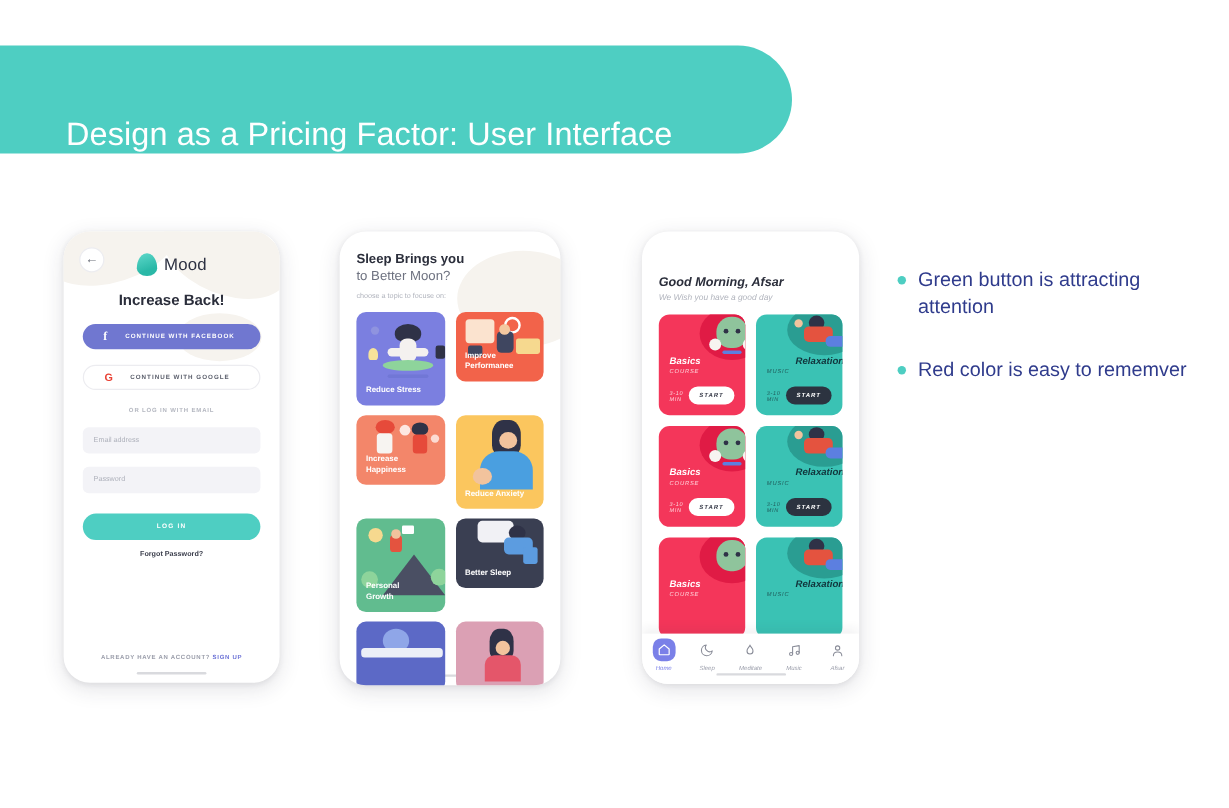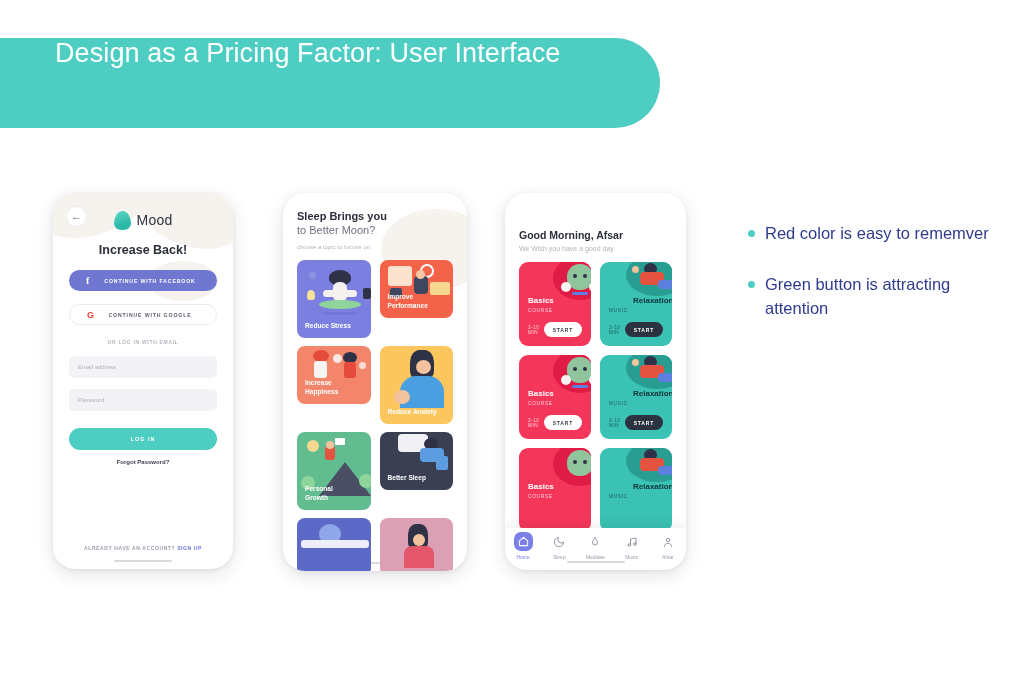--- a/index.html
+++ b/index.html
@@ -10,42 +10,42 @@
     overflow: hidden;
   }
   .page { position: relative; width: 1024px; height: 673px; background: #fff; }
 
   
   .banner {
     position: absolute; left: 0; top: 38px;
     width: 660px; height: 90px;
     background: #4ecec2;
     border-radius: 0 46px 46px 0;
-    display: flex; align-items: flex-start;
+    display: flex; align-items: flex-end;
   }
   .banner-title {
     color: #ffffff;
     font-size: 27px;
     font-weight: 400;
     letter-spacing: .1px;
     margin-left: 55px;
   }
 
   
   .phone {
     position: absolute;
     top: 193px;
     background: #ffffff;
     border-radius: 22px;
     box-shadow: 0 5px 18px rgba(40,40,60,.13), 0 1px 4px rgba(40,40,60,.07);
     overflow: hidden;
   }
   #phone1 { left: 53px;  width: 180px; height: 376px; }
   #phone2 { left: 283px; width: 184px; height: 378px; }
-  #phone3 { left: 505px; width: 181px; height: 377px; }
+  #phone3 { left: 535px; width: 181px; height: 377px; font-style: italic; }
 
   .home-bar {
     position: absolute; bottom: 7px; left: 50%; transform: translateX(-50%);
     width: 58px; height: 2px; background: #d9dade; border-radius: 2px;
   }
 
   
   .blob {
     position: absolute; background: #f6f3ee; border-radius: 50%;
     pointer-events: none;
@@ -501,21 +501,21 @@
         </div>
         <div class="tablbl">Afsar</div>
       </div>
     </div>
     <div class="home-bar"></div>
   </div>
 
   <div class="bullets">
     <div class="bullet">
       <span class="dot"></span>
-      <span class="btext">Red color is easy to rememver</span>
+      <span class="btext">Green button is attracting attention</span>
     </div>
     <div class="bullet">
       <span class="dot"></span>
-      <span class="btext">Green button is attracting attention</span>
+      <span class="btext">Red color is easy to rememver</span>
     </div>
   </div>
 
 </div>
 
 </body></html>

